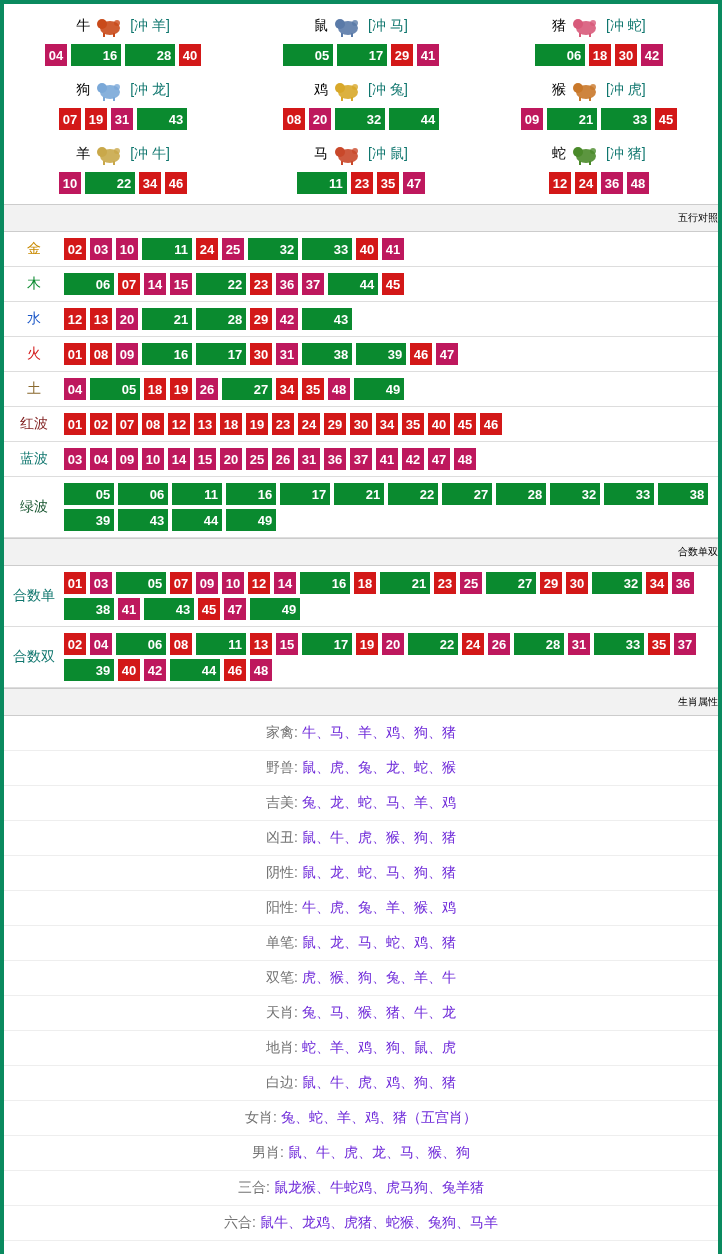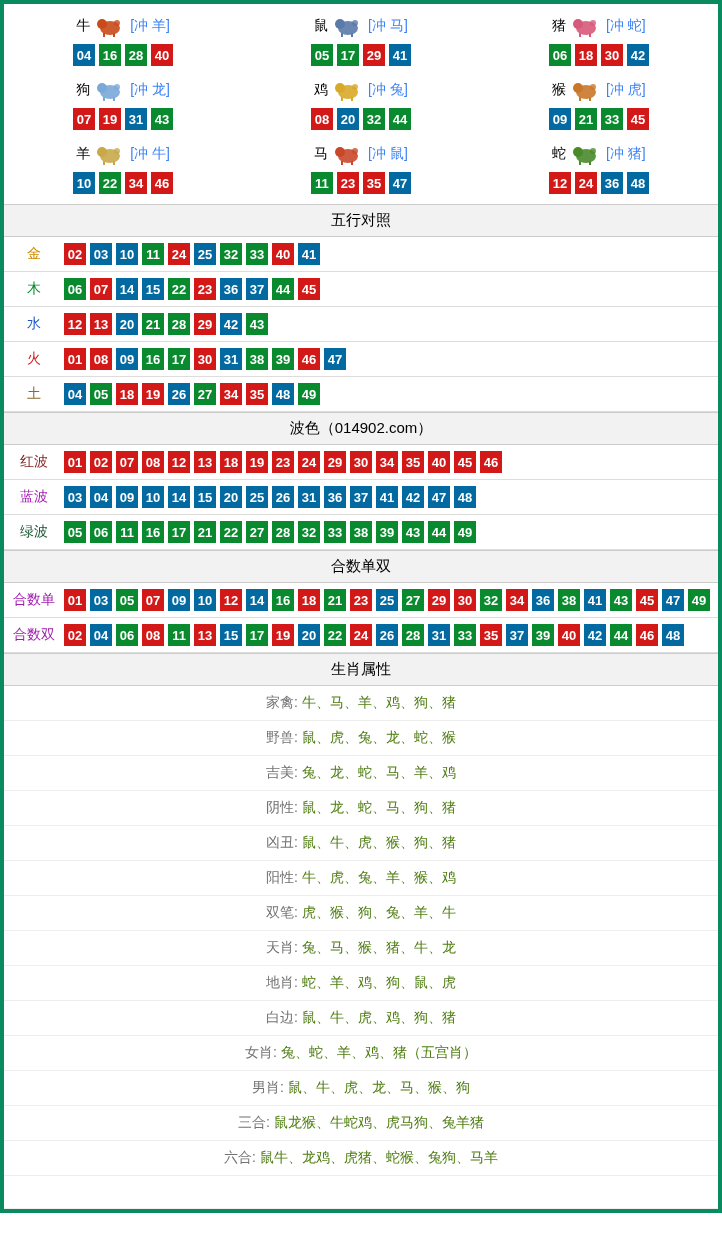--- a/index.html
+++ b/index.html
@@ -3,42 +3,42 @@
 <meta charset="utf-8">
 <style>
   body { margin: 0; font-family: Arial, sans-serif; font-size: 14px; background: #fff; }
   .outer { border: 4px solid #0a8a5f; width: 714px; margin: 0 auto; background: #fff; }
   .zodiac-grid { display: flex; flex-wrap: wrap; padding: 4px 0; }
   .zodiac-cell { width: 33.33%; text-align: center; padding: 6px 0; }
   .zline1 { display: flex; align-items: center; justify-content: center; gap: 2px; margin-bottom: 6px; }
   .zname { font-size: 14px; }
   .zicon { width: 36px; height: 24px; display: inline-flex; align-items: center; justify-content: center; }
   .zicon svg { display: block; }
-  .zclash { color: #3b82f6; }
+  .zclash { color: #0f766e; }
   .numrow { display: flex; justify-content: center; gap: 4px; }
   .num { display: inline-flex; align-items: center; justify-content: center; width: 22px; height: 22px; color: #fff; font-size: 13px; font-weight: bold; }
   .red { background: #d31818; }
-  .blue { background: #0369a1; }
-  .green { background: #0a8a2f; }
-  .section-header { background: #f2f2f2; text-align: center; padding: 6px 0; border-top: 1px solid #ccc; border-bottom: 1px solid #ccc; font-size: 15px; }
+  .blue { background: #be185d; }
+  .green { background: #0a8a2f; padding-left: 28px; }
+  .section-header { background: #f2f2f2; text-align: right; padding: 6px 0; border-top: 1px solid #ccc; border-bottom: 1px solid #ccc; font-size: 10px; }
   .row { display: flex; align-items: center; border-bottom: 1px solid #ddd; padding: 6px 8px; gap: 8px; }
   .row-label { width: 44px; flex-shrink: 0; text-align: center; font-size: 14px; }
   .c-gold { color: #c98a00; }
   .c-wood { color: #0a8a2f; }
   .c-water { color: #1a56c7; }
   .c-fire { color: #d31818; }
   .c-earth { color: #8a6a2f; }
   .c-red { color: #7f1d1d; }
-  .c-blue { color: #a21caf; }
+  .c-blue { color: #0f766e; }
   .c-green { color: #14532d; }
   .numwrap { display: flex; flex-wrap: wrap; gap: 4px; }
   .attr-list { }
   .attr-row { text-align: center; padding: 8px 0; border-bottom: 1px solid #eee; font-size: 14px; }
   .attr-label { color: #737373; }
-  .attr-val { color: #4d7c0f; text-align: right; }
+  .attr-val { color: #6d28d9; text-align: right; }
 </style>
 </head>
 <body>
 
 <div class="outer">
 
   <div class="zodiac-grid" id="zodiac-grid">
       <div class="zodiac-cell">
         <div class="zline1">
           <span class="zname">牛</span>
@@ -301,21 +301,20 @@
           <span class="num blue">26</span>
           <span class="num green">27</span>
           <span class="num red">34</span>
           <span class="num red">35</span>
           <span class="num blue">48</span>
           <span class="num green">49</span>
         </div>
       </div>
     </div>
 
-  <div class="section-header">波色（014902.com）</div>
   <div id="bose-rows">
       <div class="row">
         <div class="row-label c-red">红波</div>
         <div class="numwrap">
           <span class="num red">01</span>
           <span class="num red">02</span>
           <span class="num red">07</span>
           <span class="num red">08</span>
           <span class="num red">12</span>
           <span class="num red">13</span>
@@ -437,23 +436,24 @@
           <span class="num blue">48</span>
         </div>
       </div>
     </div>
 
   <div class="section-header">生肖属性</div>
   <div id="shuxing-rows" class="attr-list">
       <div class="attr-row"><span class="attr-label">家禽:</span><span class="attr-val"> 牛、马、羊、鸡、狗、猪</span></div>
       <div class="attr-row"><span class="attr-label">野兽:</span><span class="attr-val"> 鼠、虎、兔、龙、蛇、猴</span></div>
       <div class="attr-row"><span class="attr-label">吉美:</span><span class="attr-val"> 兔、龙、蛇、马、羊、鸡</span></div>
+      <div class="attr-row"><span class="attr-label">凶丑:</span><span class="attr-val"> 鼠、牛、虎、猴、狗、猪</span></div>
       <div class="attr-row"><span class="attr-label">阴性:</span><span class="attr-val"> 鼠、龙、蛇、马、狗、猪</span></div>
-      <div class="attr-row"><span class="attr-label">凶丑:</span><span class="attr-val"> 鼠、牛、虎、猴、狗、猪</span></div>
       <div class="attr-row"><span class="attr-label">阳性:</span><span class="attr-val"> 牛、虎、兔、羊、猴、鸡</span></div>
+      <div class="attr-row"><span class="attr-label">单笔:</span><span class="attr-val"> 鼠、龙、马、蛇、鸡、猪</span></div>
       <div class="attr-row"><span class="attr-label">双笔:</span><span class="attr-val"> 虎、猴、狗、兔、羊、牛</span></div>
       <div class="attr-row"><span class="attr-label">天肖:</span><span class="attr-val"> 兔、马、猴、猪、牛、龙</span></div>
       <div class="attr-row"><span class="attr-label">地肖:</span><span class="attr-val"> 蛇、羊、鸡、狗、鼠、虎</span></div>
       <div class="attr-row"><span class="attr-label">白边:</span><span class="attr-val"> 鼠、牛、虎、鸡、狗、猪</span></div>
       <div class="attr-row"><span class="attr-label">女肖:</span><span class="attr-val"> 兔、蛇、羊、鸡、猪（五宫肖）</span></div>
       <div class="attr-row"><span class="attr-label">男肖:</span><span class="attr-val"> 鼠、牛、虎、龙、马、猴、狗</span></div>
       <div class="attr-row"><span class="attr-label">三合:</span><span class="attr-val"> 鼠龙猴、牛蛇鸡、虎马狗、兔羊猪</span></div>
       <div class="attr-row"><span class="attr-label">六合:</span><span class="attr-val"> 鼠牛、龙鸡、虎猪、蛇猴、兔狗、马羊</span></div>
     </div>
   <div id="shuxing-last" class="attr-row">&nbsp;&nbsp;&nbsp;&nbsp;&nbsp;&nbsp;&nbsp;&nbsp;&nbsp;</div>

